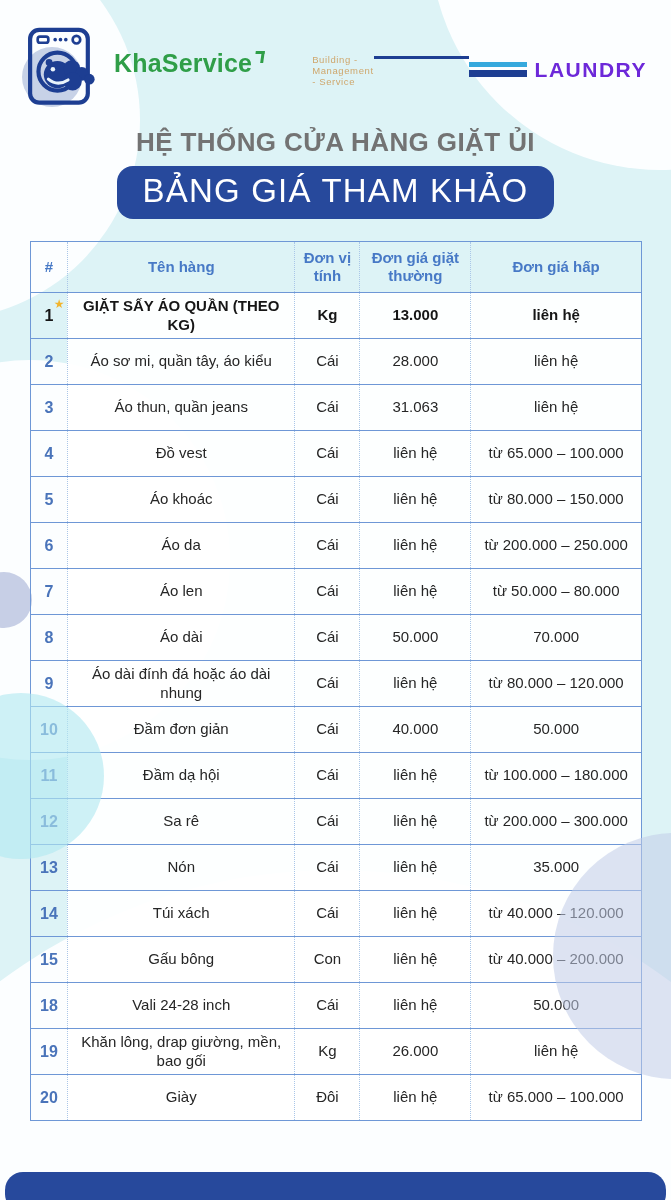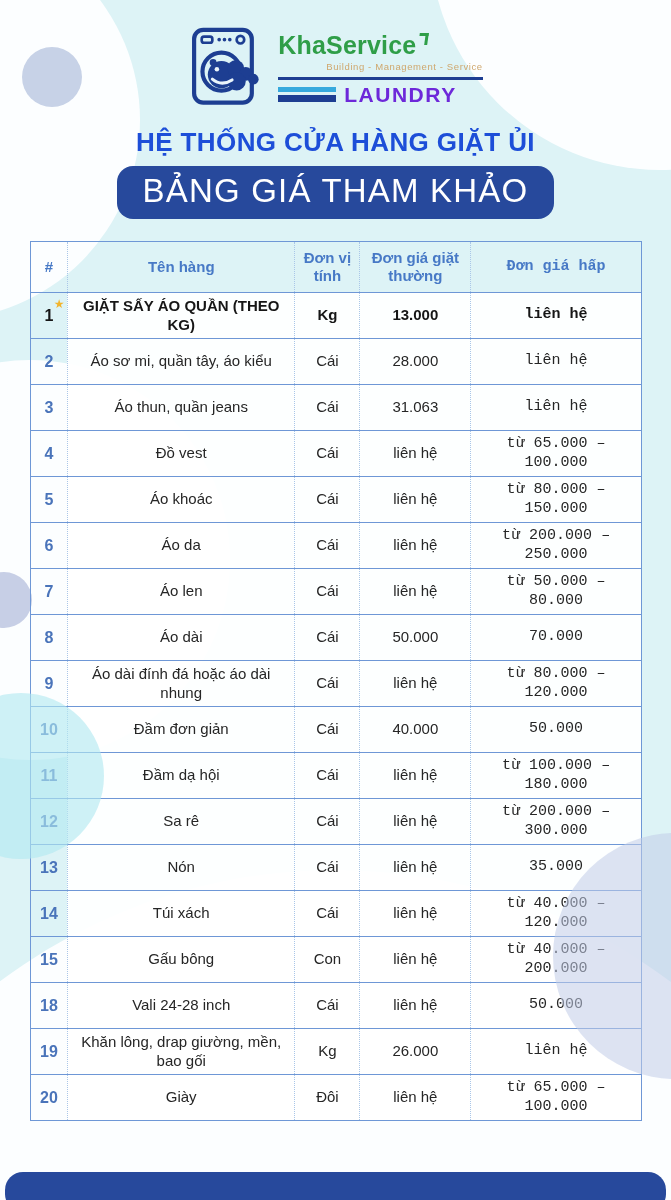--- a/index.html
+++ b/index.html
@@ -15,45 +15,45 @@
   .blob-tr{left:430px;top:-290px;width:460px;height:460px;}
   .blob-ml{left:-170px;top:360px;width:400px;height:400px;}
   .blob-bottom{left:-225px;top:870px;width:1120px;height:1120px;border-radius:50%;}
   .circ-gray-tl{left:22px;top:47px;width:60px;height:60px;background:#c7d2e7;z-index:2;}
   .circ-gray-l{left:-24px;top:572px;width:56px;height:56px;background:#c7cfe6;z-index:2;}
   .circ-cyan-l{left:-62px;top:693px;width:166px;height:166px;background:rgba(177,232,241,0.62);z-index:6;}
   .circ-lav-r{left:553px;top:833px;width:246px;height:246px;background:rgba(193,204,231,0.55);z-index:6;}
 
   
   .logo-wrap{position:absolute;left:0;top:26px;width:100%;display:flex;justify-content:center;align-items:center;gap:14px;z-index:3;}
-  .logo-text{display:flex;flex-direction:column;}
+  .logo-text{display:flex;flex-direction:row;}
   .brand-row{display:flex;align-items:flex-start;}
   .brand{color:#2f9e48;font-size:25px;font-weight:bold;letter-spacing:0.2px;line-height:1;}
   .brand-flag{display:inline-block;width:6px;height:9px;border-right:3px solid #2f9e48;border-top:3px solid #2f9e48;margin-left:3px;transform:skewX(-8deg);}
   .tagline{color:#cfa76d;font-size:9.5px;letter-spacing:0.6px;margin-top:3px;margin-left:48px;}
   .logo-rule{border:0;border-top:3px solid #1d3e92;margin:5px 0 4px 0;width:100%;}
   .laundry-row{display:flex;align-items:center;gap:8px;}
   .stripes{display:flex;flex-direction:column;gap:3px;width:58px;}
   .stripe-light{height:5px;background:#36a9dd;}
   .stripe-dark{height:7px;background:#1d3e92;}
   .laundry{color:#6d28d9;font-size:21px;font-weight:bold;letter-spacing:1.5px;line-height:1;}
 
   
-  .page-title{position:absolute;left:0;top:127px;width:100%;text-align:center;color:#1d4ed8;
+  .page-title{position:absolute;left:0;top:127px;width:100%;text-align:center;color:#737373;
     font-size:26px;font-weight:800;letter-spacing:0.4px;z-index:3;}
   .badge-wrap{position:absolute;left:0;top:166px;width:100%;text-align:center;z-index:3;}
   .badge{display:inline-block;background:#27499c;color:#ffffff;font-size:33px;font-weight:500;
     letter-spacing:1.2px;padding:6px 26px 9px 26px;border-radius:16px;}
 
   
   .price-table{position:absolute;left:30px;top:241px;width:612px;border-collapse:collapse;z-index:3;}
   .price-table, .price-table th, .price-table td{border:1.4px solid #6e97d6;}
   .price-table th, .price-table td{border-left:1px dotted #a9c6e8;border-right:1px dotted #a9c6e8;}
   .price-table th:first-child, .price-table td:first-child{border-left:1.4px solid #6e97d6;}
-  .price-table th:last-child, .price-table td:last-child{border-right:1.4px solid #6e97d6;font-family:Liberation Mono, monospace;}
+  .price-table th:last-child, .price-table td:last-child{border-right:1.4px solid #6e97d6;}
   .price-table th{height:46px;background:transparent;color:#4779c6;font-size:15px;font-weight:bold;line-height:1.2;padding:2px 4px;}
   .price-table td{height:39px;background:rgba(255,255,255,0.93);color:#262626;font-size:15px;
     text-align:center;padding:3px 8px;line-height:1.25;}
   .price-table td.numcell{background:transparent;color:#4a74ba;font-weight:bold;font-size:16px;padding:3px 2px;}
   .price-table tr.bold-row td{font-weight:bold;color:#161616;}
   .numwrap{position:relative;display:inline-block;}
   .star{position:absolute;top:-9px;right:-11px;color:#f2b42c;font-size:12px;font-weight:normal;}
 
   
   .bottom-bar{position:absolute;left:5px;top:1172px;width:661px;height:40px;background:#27499c;

